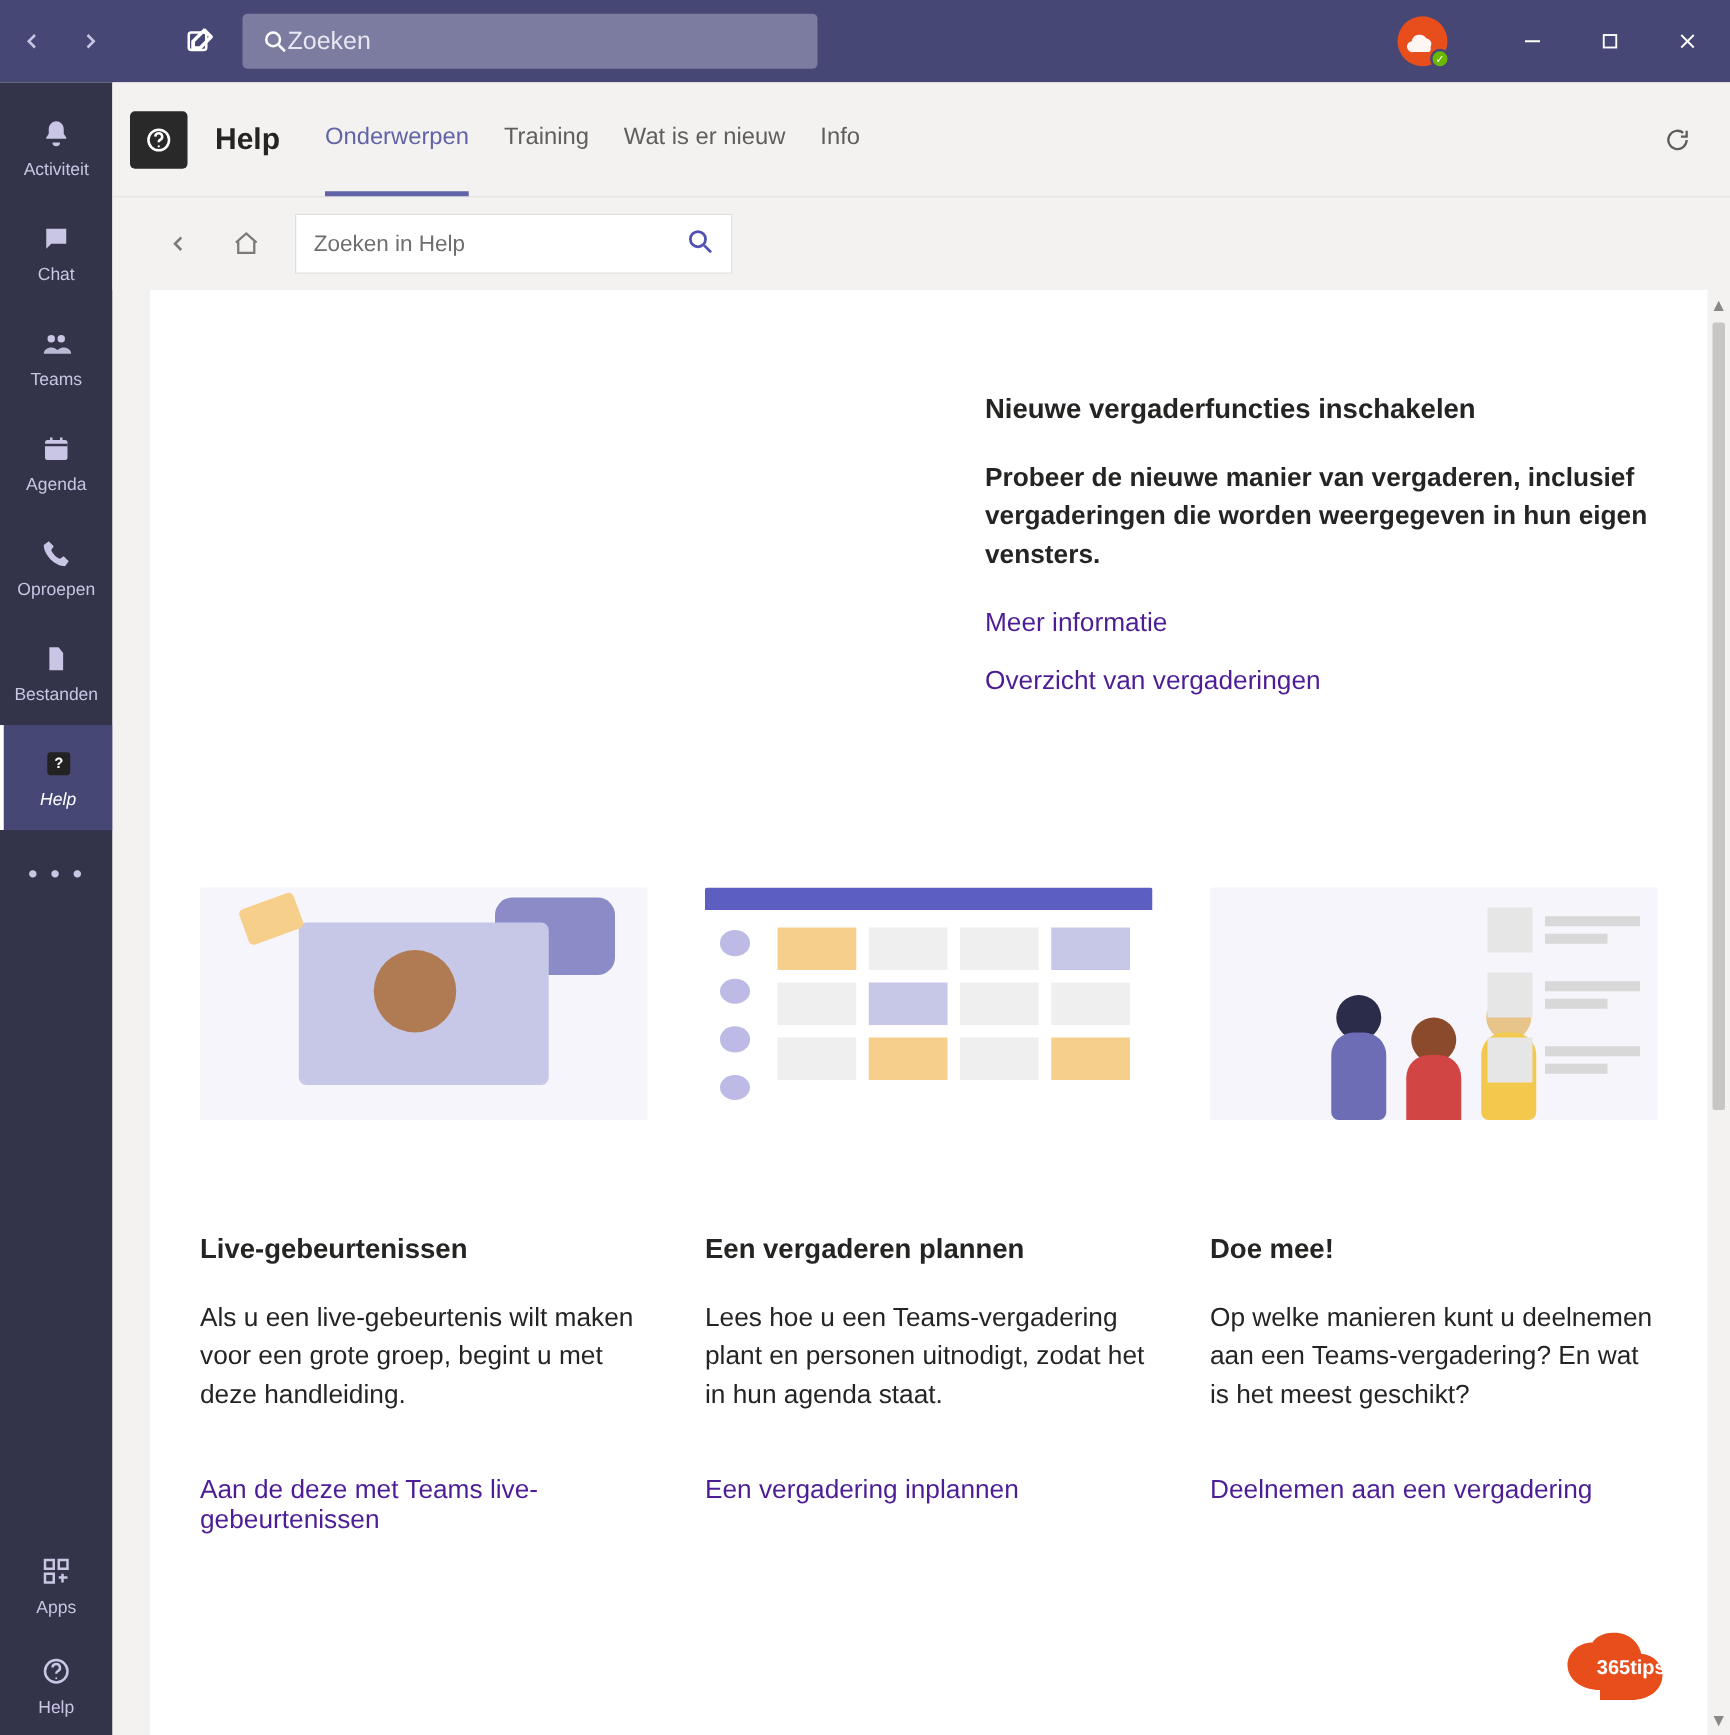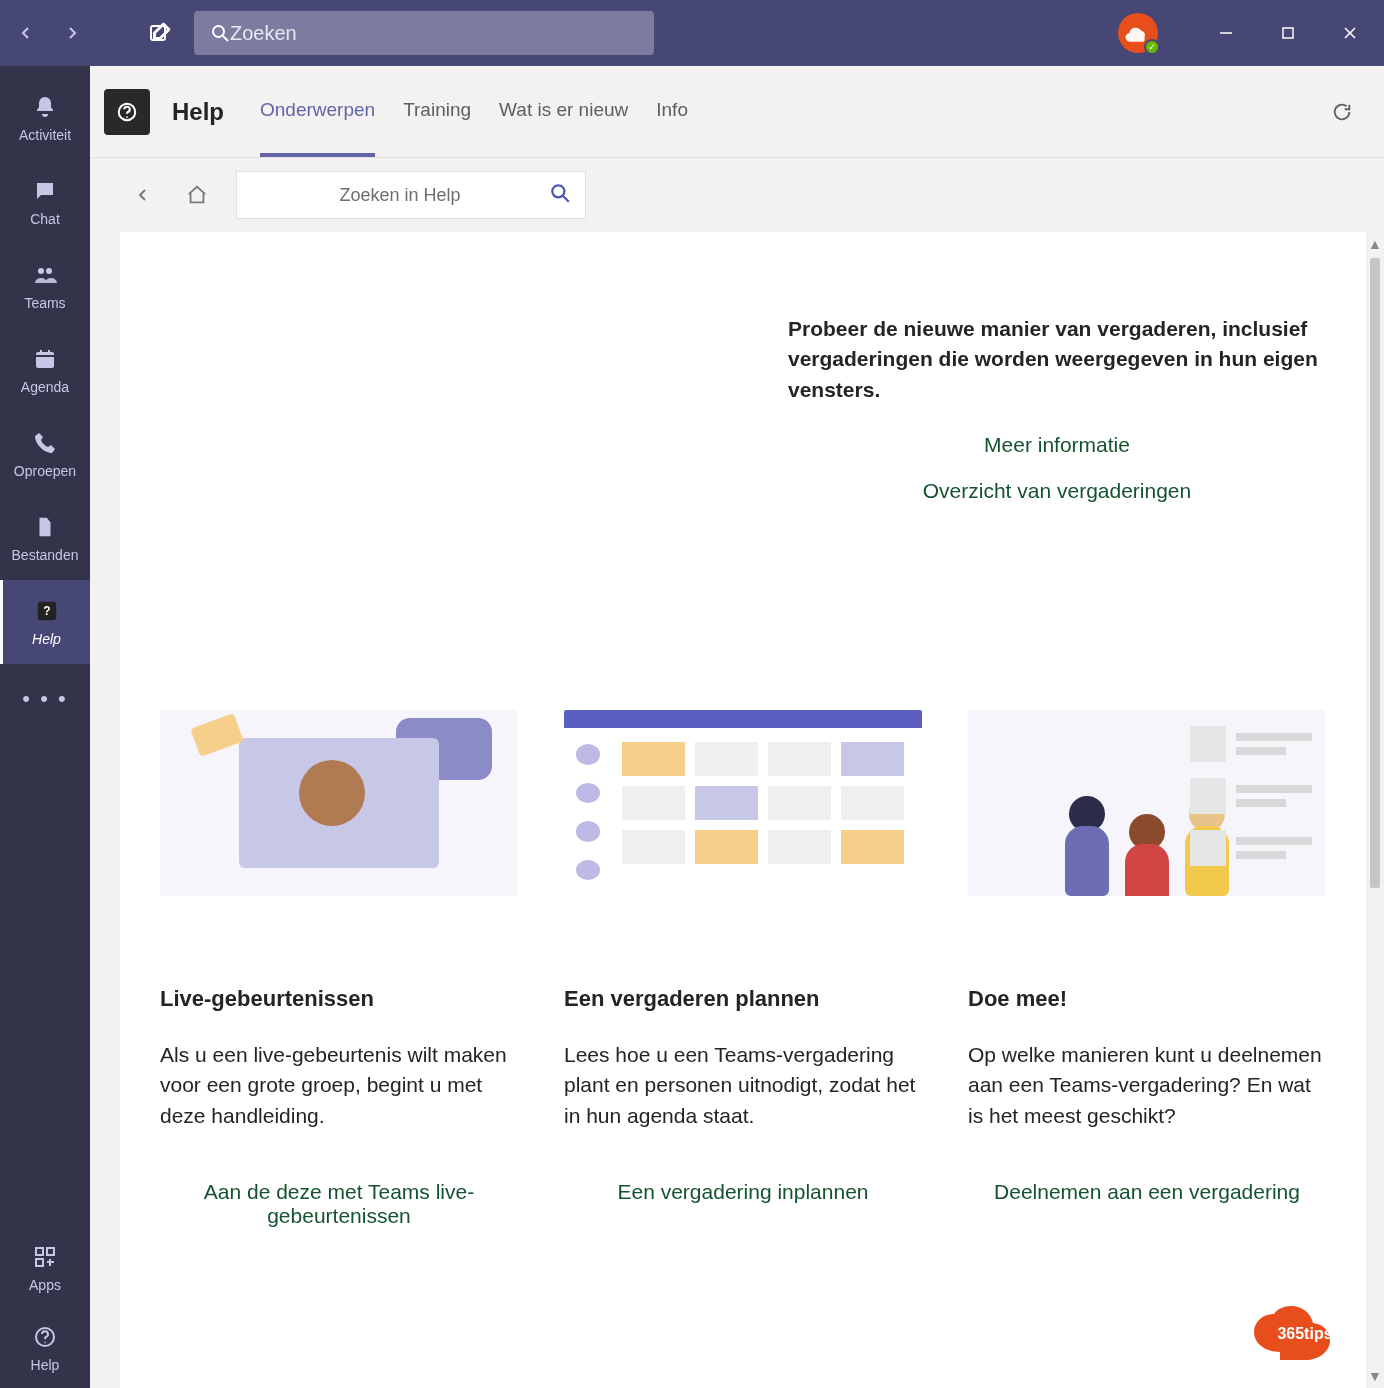--- a/index.html
+++ b/index.html
@@ -108,21 +108,21 @@
     display:flex;
     align-items:center;
     padding-left: 38px;
     gap: 24px;
   }
   .sub-btn { width:30px; height:30px; color:#7a7a7a; display:flex; align-items:center; justify-content:center; cursor:pointer;}
   .help-search {
     width: 350px; height:48px; background:#fff; border:1px solid #e1dfdd;
     display:flex; align-items:center; padding:0 14px;
   }
-  .help-search input { flex:1; border:none; outline:none; font-size:18px; color:#14532d;text-align:center;}
+  .help-search input { flex:1; border:none; outline:none; font-size:18px; color:#14532d;}
   .help-search input::placeholder { color:#6e6e6e;}
   .help-search .sic { color:#4f52b2; }
 
   
   .scroll-wrap { flex:1; display:flex; }
   .scroll-area {
     flex:1;
     background:#fff;
     margin-left:30px;
     padding: 82px 40px 40px 40px;
@@ -132,21 +132,21 @@
     width:18px; background:#f3f2f1; display:flex; flex-direction:column; align-items:center;
   }
   .scrollbar-thumb { width:10px; background:#c8c6c4; border-radius:2px;}
   .scroll-arrow { color:#8a8886; font-size:14px; padding:4px 0;}
 
   .feature-row { display:flex; gap:48px; margin-bottom: 96px; }
   .feature-illus { width: 580px; height: 300px; }
   .feature-text { flex:1; }
   .feature-text h3 { font-size:22px; font-weight:700; color:#252423; margin-bottom:28px;}
   .feature-text p { font-size:21px; color:#252423; line-height:1.45; margin-bottom:28px;font-weight:bold;}
-  .linkish { color:#14532d; font-size:21px; cursor:pointer; display:block; margin-bottom:22px;text-align:center;}
+  .linkish { color:#4c1d95; font-size:21px; cursor:pointer; display:block; margin-bottom:22px;}
 
   .cards-row { display:flex; gap:46px; }
   .card { width: 358px; }
   .card-illus {
     width:100%; height:186px;
     background:#f6f5fb; border-radius:2px;
     display:flex; align-items:center; justify-content:center;
     margin-bottom: 90px;
     overflow:hidden;
   }
@@ -382,20 +382,21 @@
         </span>
       </div>
     </div>
 
     <div class="scroll-wrap">
       <div class="scroll-area">
 
         <div class="feature-row">
           <div class="feature-illus"></div>
           <div class="feature-text">
+            <h3>Nieuwe vergaderfuncties inschakelen</h3>
             <p>Probeer de nieuwe manier van vergaderen, inclusief vergaderingen die worden weergegeven in hun eigen vensters.</p>
             <a class="linkish">Meer informatie</a>
             <a class="linkish">Overzicht van vergaderingen</a>
           </div>
         </div>
 
         <div class="cards-row">
 
           <div class="card">
             <div class="card-illus">

